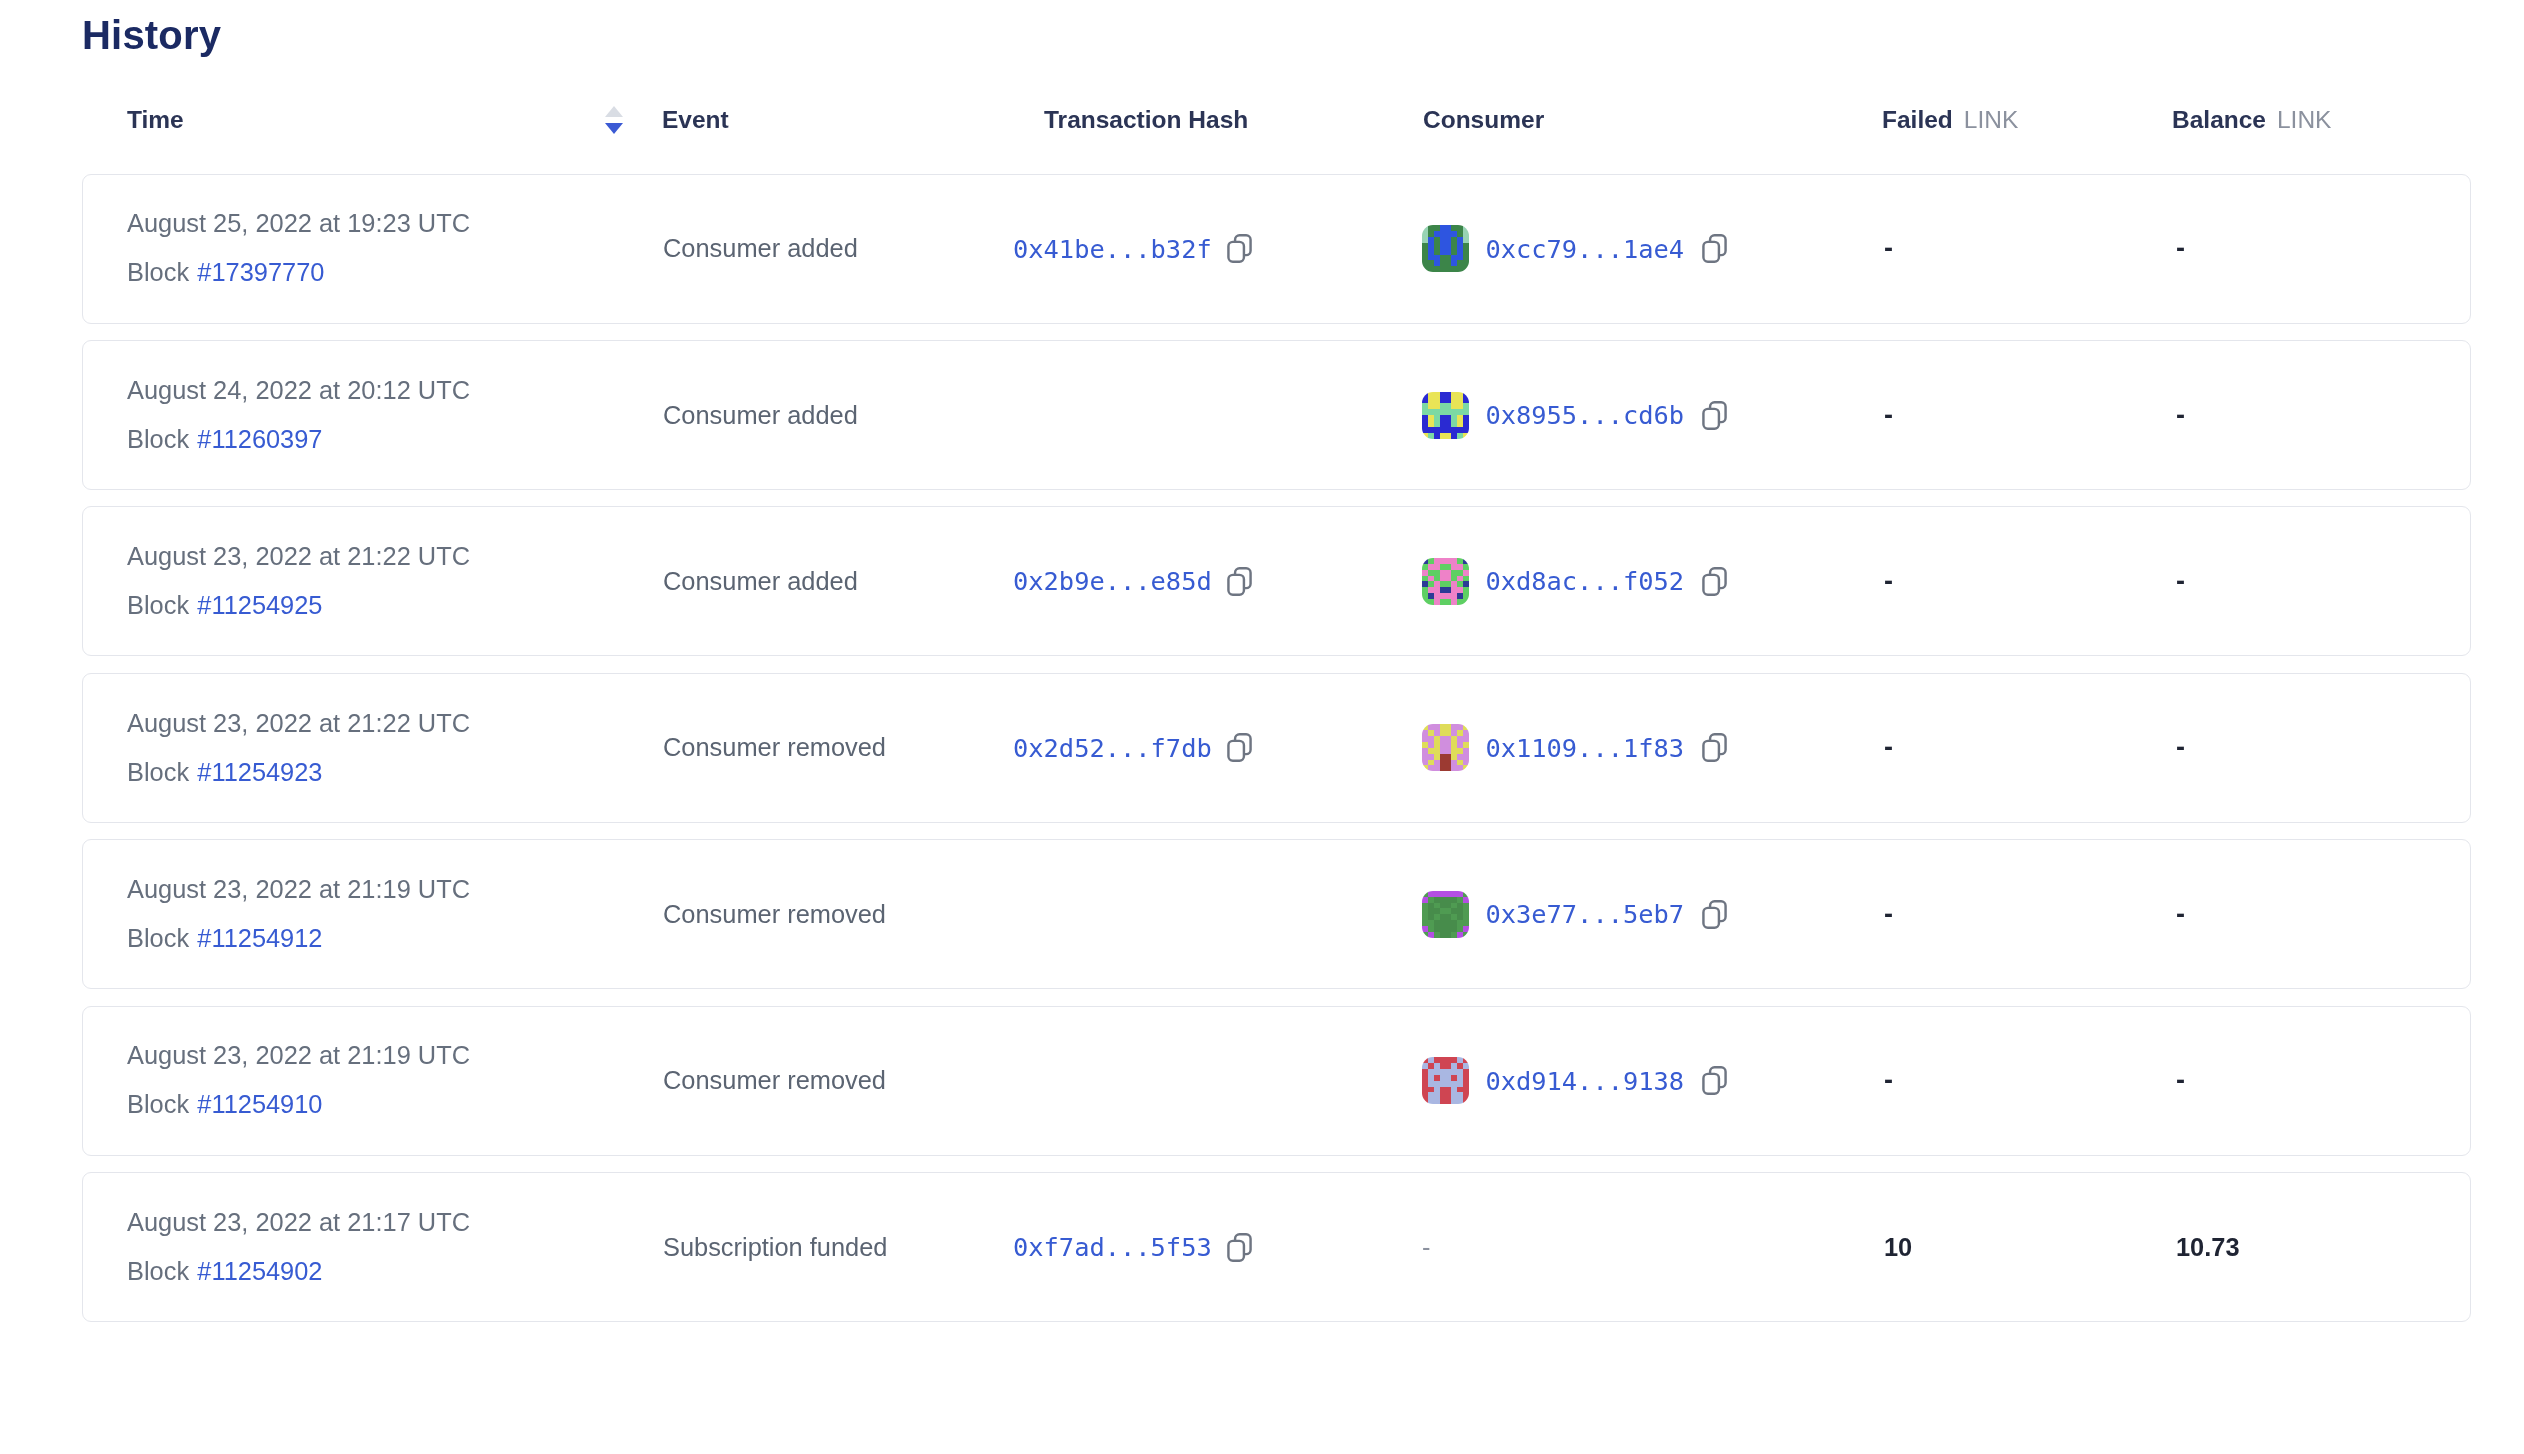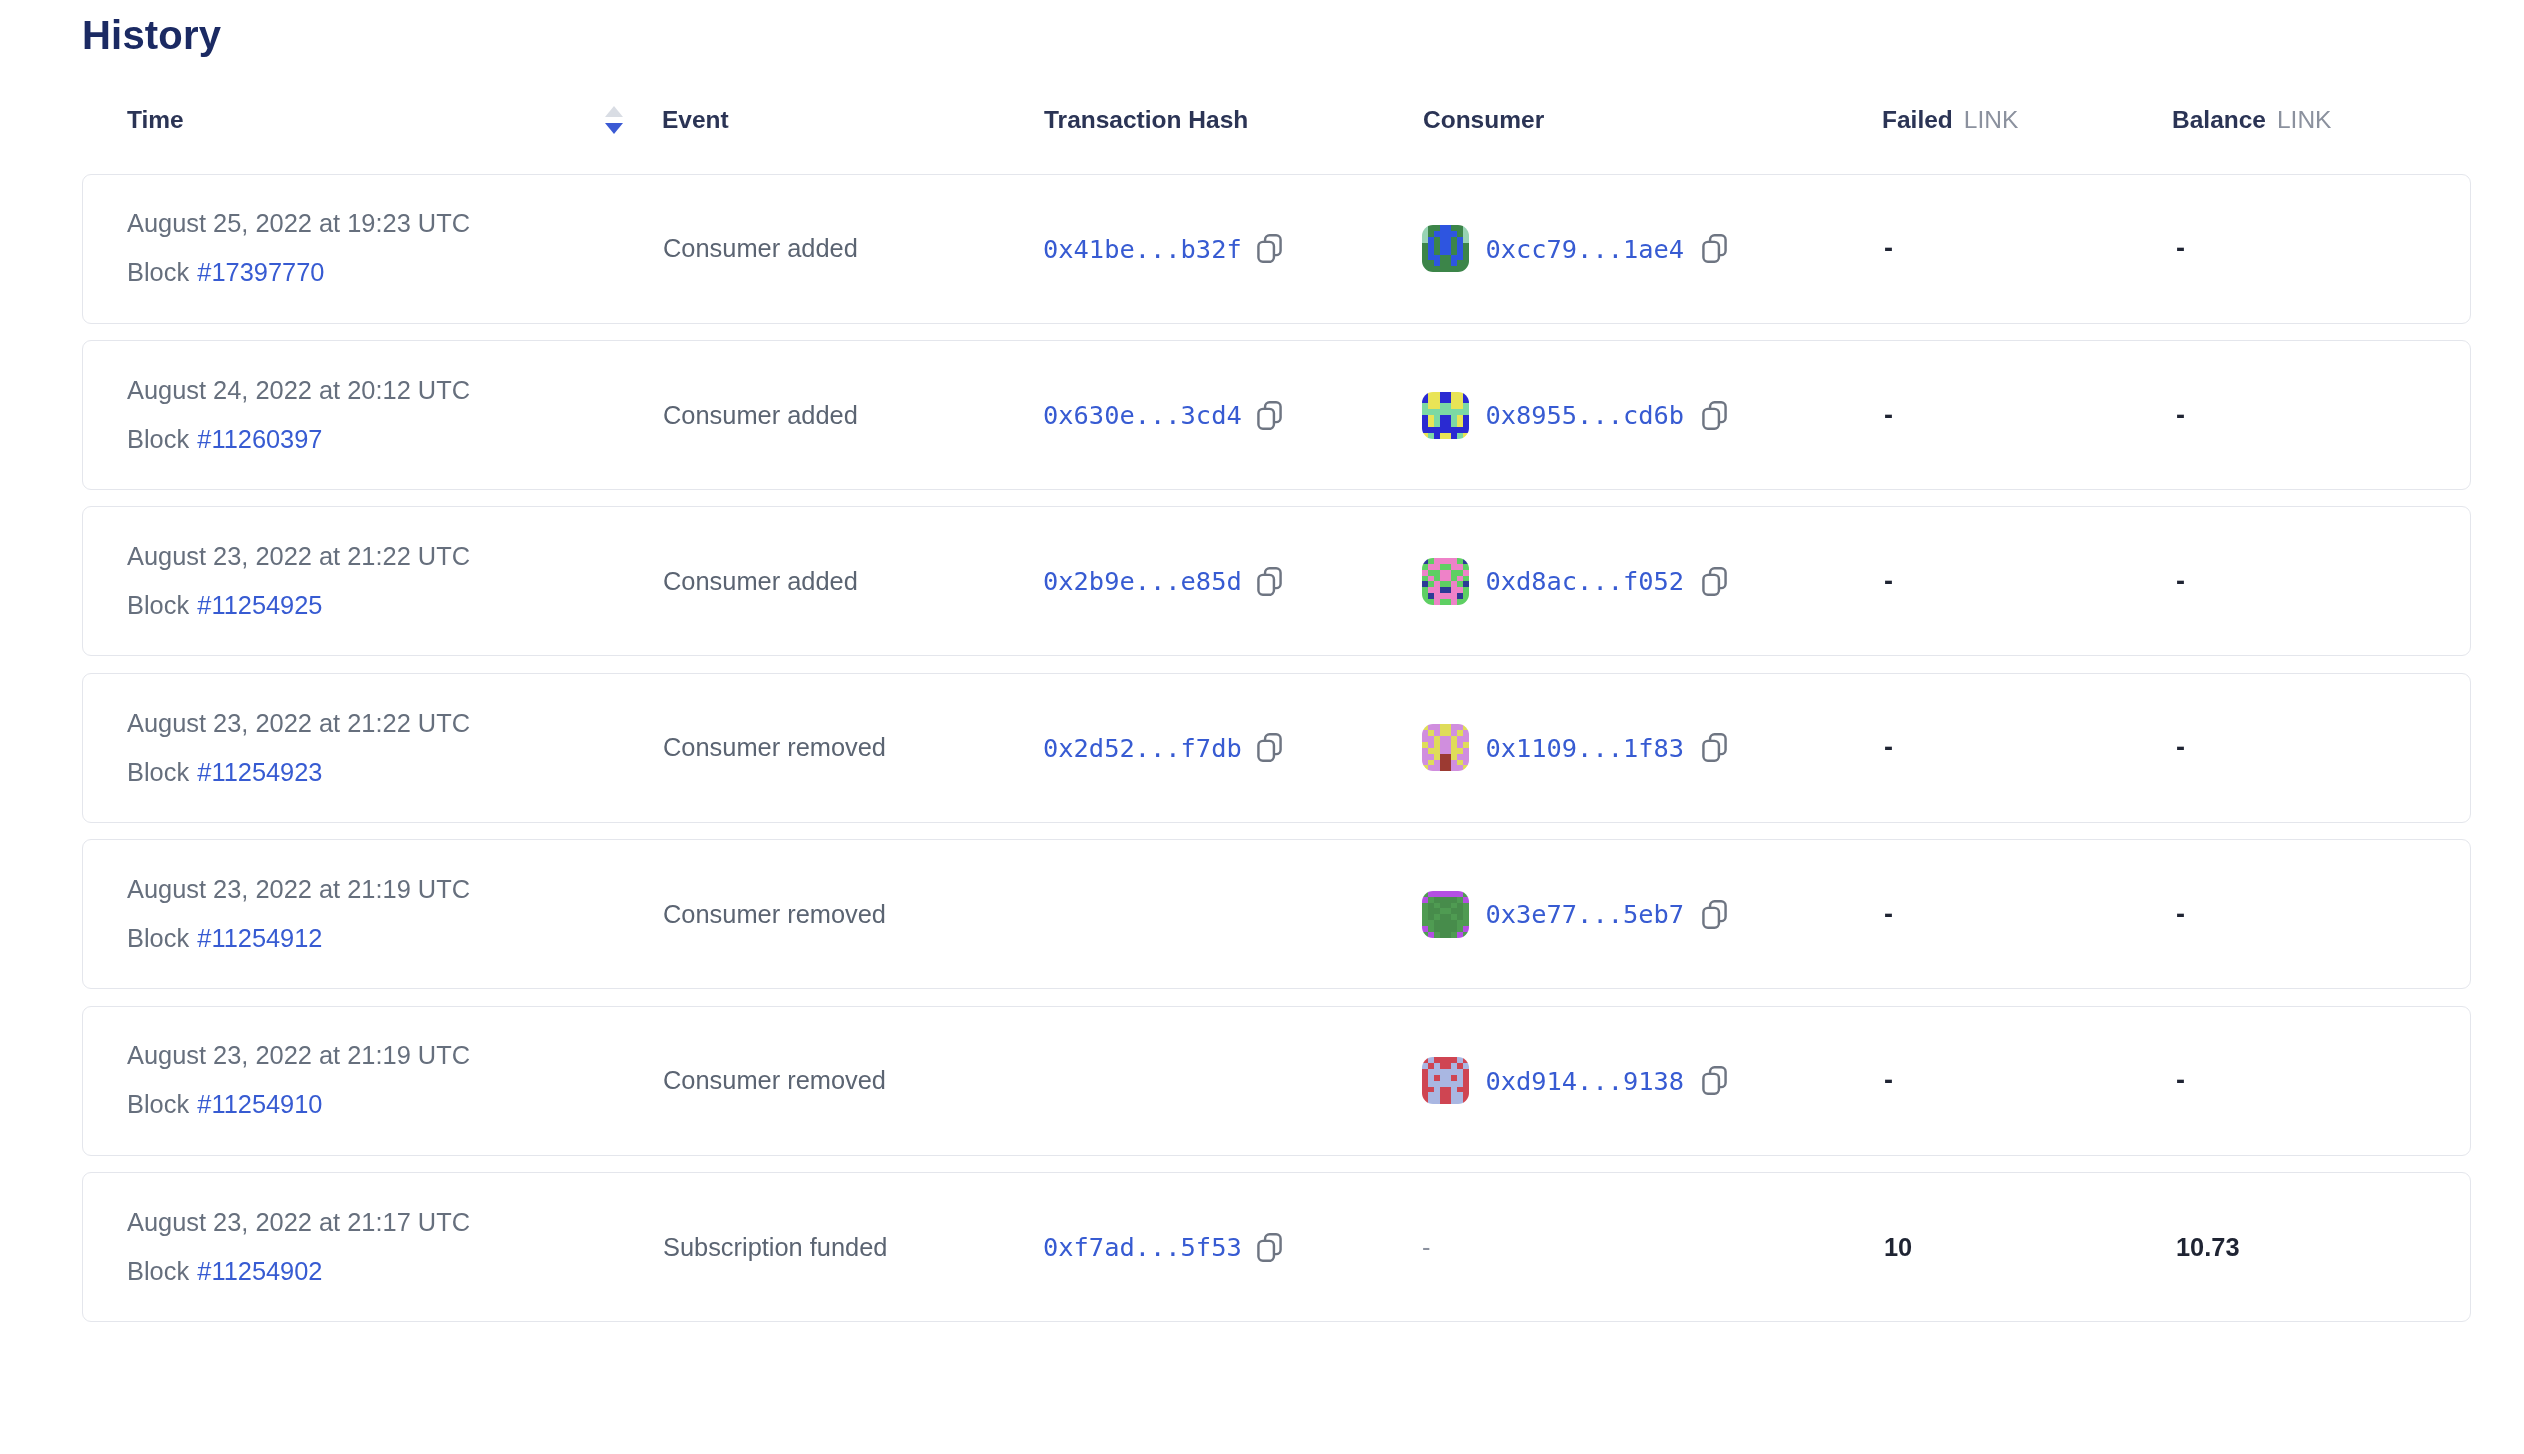--- a/index.html
+++ b/index.html
@@ -45,21 +45,21 @@
   .list { margin-top:36px; width:2389px; }
   .row-card { position:relative; width:2389px; height:150px; margin-bottom:16.4px;
               background:#fff; border:0.9px solid #e4e6ec; border-radius:9px; }
   .c { position:absolute; top:0; height:100%; display:flex; align-items:center; }
   .c-time { left:44px; flex-direction:column; align-items:flex-start;
             justify-content:center; gap:23.6px; }
   .date { font-size:25.4px; color:#666f7d; line-height:1; }
   .blockline { font-size:25.4px; color:#666f7d; line-height:1; display:flex; gap:8.2px; }
   .block-link { color:#375bd2; text-decoration:none; cursor:pointer; }
   .c-event { left:580px; font-size:25.4px; color:#5b6472; }
-  .c-hash { left:960px; gap:14px; }
+  .c-hash { left:930px; gap:14px; }
   .c-consumer { left:1339px; gap:16.4px; }
   .hash-link { font-family:"DejaVu Sans Mono", monospace; font-size:25.4px;
                color:#375bd2; text-decoration:none; cursor:pointer; white-space:nowrap; }
   .copy-btn { display:inline-flex; cursor:pointer; }
   .avatar { width:47px; height:47px; border-radius:11px; overflow:hidden;
             display:grid; grid-template-columns:repeat(8,1fr); grid-template-rows:repeat(8,1fr);
             flex:none; }
   .c-amount { left:1801px; }
   .c-balance { left:2093px; }
   .val { font-size:25.4px; font-weight:700; color:#1f2433; }
@@ -192,29 +192,20 @@
 
   <div class="row-card">
     <div class="c c-time">
       <div class="date">August 24, 2022 at 20:12 UTC</div>
       <div class="blockline">
         <span>Block</span>
         <a class="block-link">#11260397</a>
       </div>
     </div>
     <div class="c c-event">Consumer added</div>
-    <div class="c c-hash">
-      <a class="hash-link">0x630e...3cd4</a>
-      <span class="copy-btn">
-        <svg width="27" height="31" viewBox="0 0 24 28" fill="none">
-          <rect x="8" y="2" width="14" height="18" rx="4" stroke="#6e7582" stroke-width="2.2"></rect>
-          <rect x="2" y="8" width="14" height="18" rx="4" fill="#ffffff" stroke="#6e7582" stroke-width="2.2"></rect>
-        </svg>
-      </span>
-    </div>
     <div class="c c-consumer">
       <span class="avatar">
             <div style="background: rgb(42, 42, 210);"></div>
             <div style="background: rgb(233, 228, 86);"></div>
             <div style="background: rgb(233, 228, 86);"></div>
             <div style="background: rgb(42, 42, 210);"></div>
             <div style="background: rgb(42, 42, 210);"></div>
             <div style="background: rgb(233, 228, 86);"></div>
             <div style="background: rgb(233, 228, 86);"></div>
             <div style="background: rgb(42, 42, 210);"></div>

